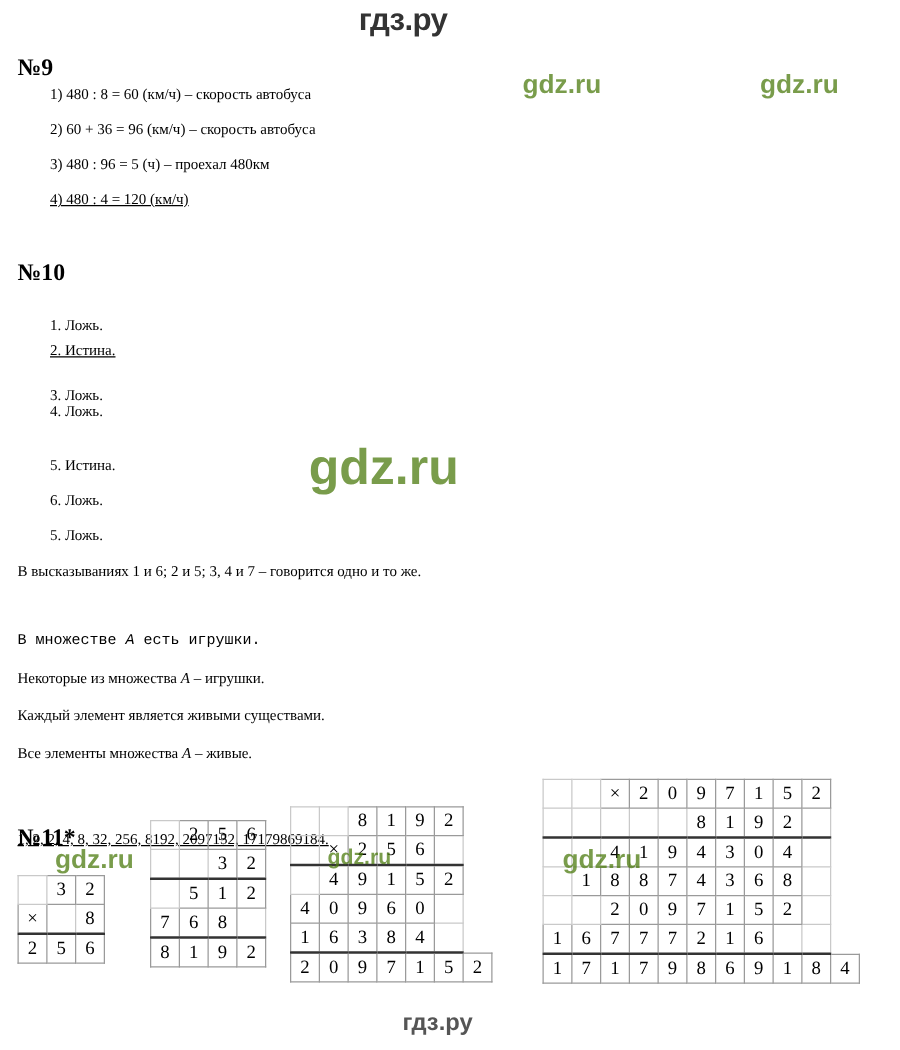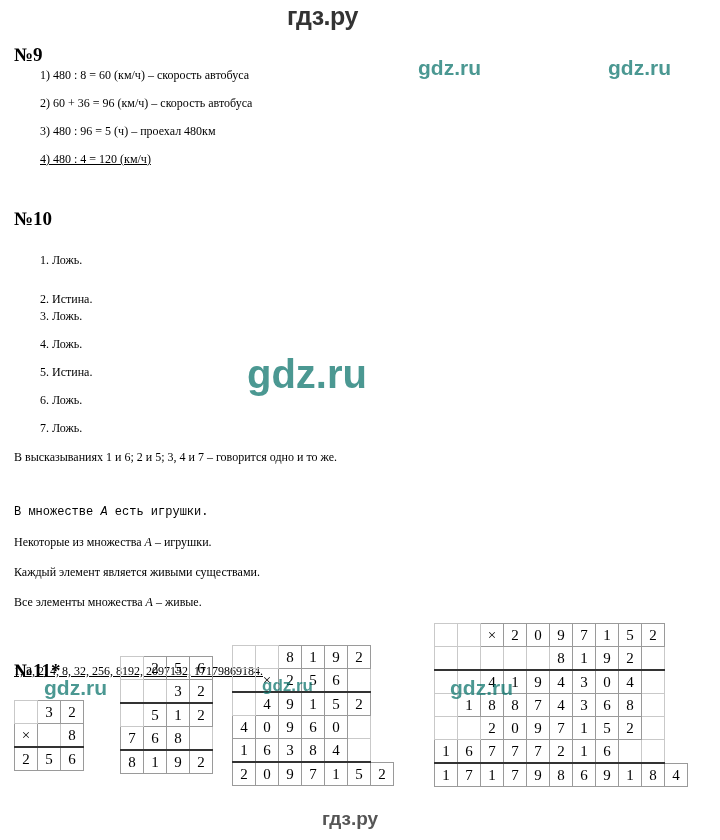--- a/index.html
+++ b/index.html
@@ -36,21 +36,21 @@
     left: 322px;
     font-family: "Liberation Sans", sans-serif;
     font-weight: bold;
     font-size: 19px;
     color: #555555;
   }
   .wm {
     position: absolute;
     font-family: "Liberation Sans", sans-serif;
     font-weight: bold;
-    color: #0f766e;
+    color: #4d7c0f;
     opacity: 0.75;
     pointer-events: none;
     white-space: nowrap;
   }
   .wm-1 { left: 418px; top: 56px; font-size: 21px; }
   .wm-2 { left: 608px; top: 56px; font-size: 21px; }
   .wm-3 { left: 247px; top: 352px; font-size: 40px; }
   .wm-4 { left: 44px;  top: 676px; font-size: 21px; }
   .wm-5 { left: 262px; top: 676px; font-size: 17px; }
   .wm-6 { left: 450px; top: 676px; font-size: 21px; }
@@ -101,26 +101,26 @@
   <div class="logo-top">гдз.ру</div>
 
   <div class="task-head" style="top:44px;">№9</div>
   <div class="line indent" style="top:68px;">1) 480 : 8 = 60 (км/ч) – скорость автобуса</div>
   <div class="line indent" style="top:96px;">2) 60 + 36 = 96 (км/ч) – скорость автобуса</div>
   <div class="line indent" style="top:124px;">3) 480 : 96 = 5 (ч) – проехал 480км</div>
   <div class="line indent" style="top:152px;text-decoration:underline;">4) 480 : 4 = 120 (км/ч)</div>
 
   <div class="task-head" style="top:208px;text-align:right;">№10</div>
   <div class="line num-li" style="top:253px;">1. Ложь.</div>
-  <div class="line num-li" style="top:292px;">2. Истина.</div>
+  <div class="line num-li" style="top:273px;text-decoration:underline;">2. Истина.</div>
   <div class="line num-li" style="top:309px;">3. Ложь.</div>
-  <div class="line num-li" style="top:337px;text-align:right;">4. Ложь.</div>
+  <div class="line num-li" style="top:322px;text-align:right;">4. Ложь.</div>
   <div class="line num-li" style="top:365px;">5. Истина.</div>
   <div class="line num-li" style="top:393px;">6. Ложь.</div>
-  <div class="line num-li" style="top:421px;">7. Ложь.</div>
+  <div class="line num-li" style="top:421px;">5. Ложь.</div>
   <div class="line flush" style="top:450px;">В высказываниях 1 и 6; 2 и 5; 3, 4 и 7 – говорится одно и то же.</div>
 
   <div class="line flush" style="top:505px;font-family:Liberation Mono, monospace;">В множестве <i>А</i> есть игрушки.</div>
   <div class="line flush" style="top:535px;">Некоторые из множества <i>А</i> – игрушки.</div>
   <div class="line flush" style="top:565px;">Каждый элемент является живыми существами.</div>
   <div class="line flush" style="top:595px;">Все элементы множества <i>А</i> – живые.</div>
 
   <div class="task-head" style="top:628px;margin-top:32px;">№11*</div>
   <div class="line flush" style="top:664px;text-decoration:underline;">1, 2, 2, 4, 8, 32, 256, 8192, 2097152, 17179869184.</div>
 

